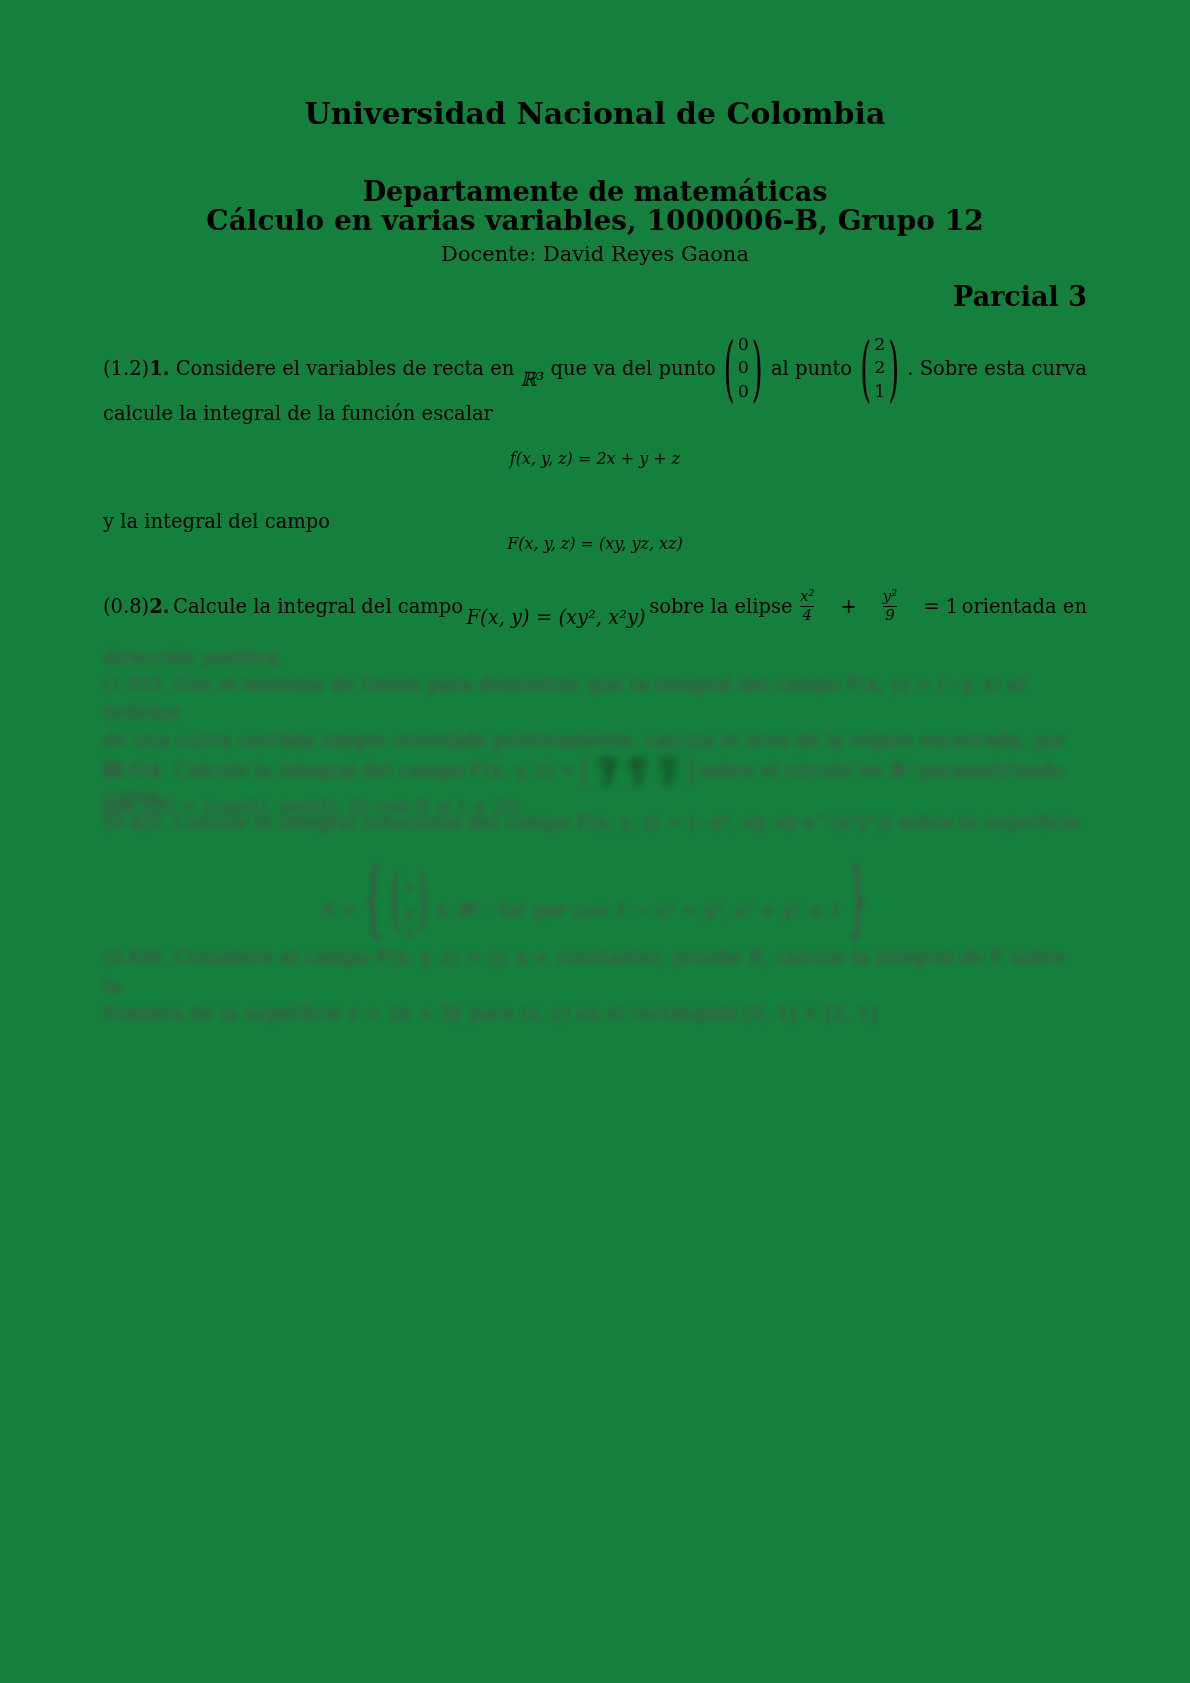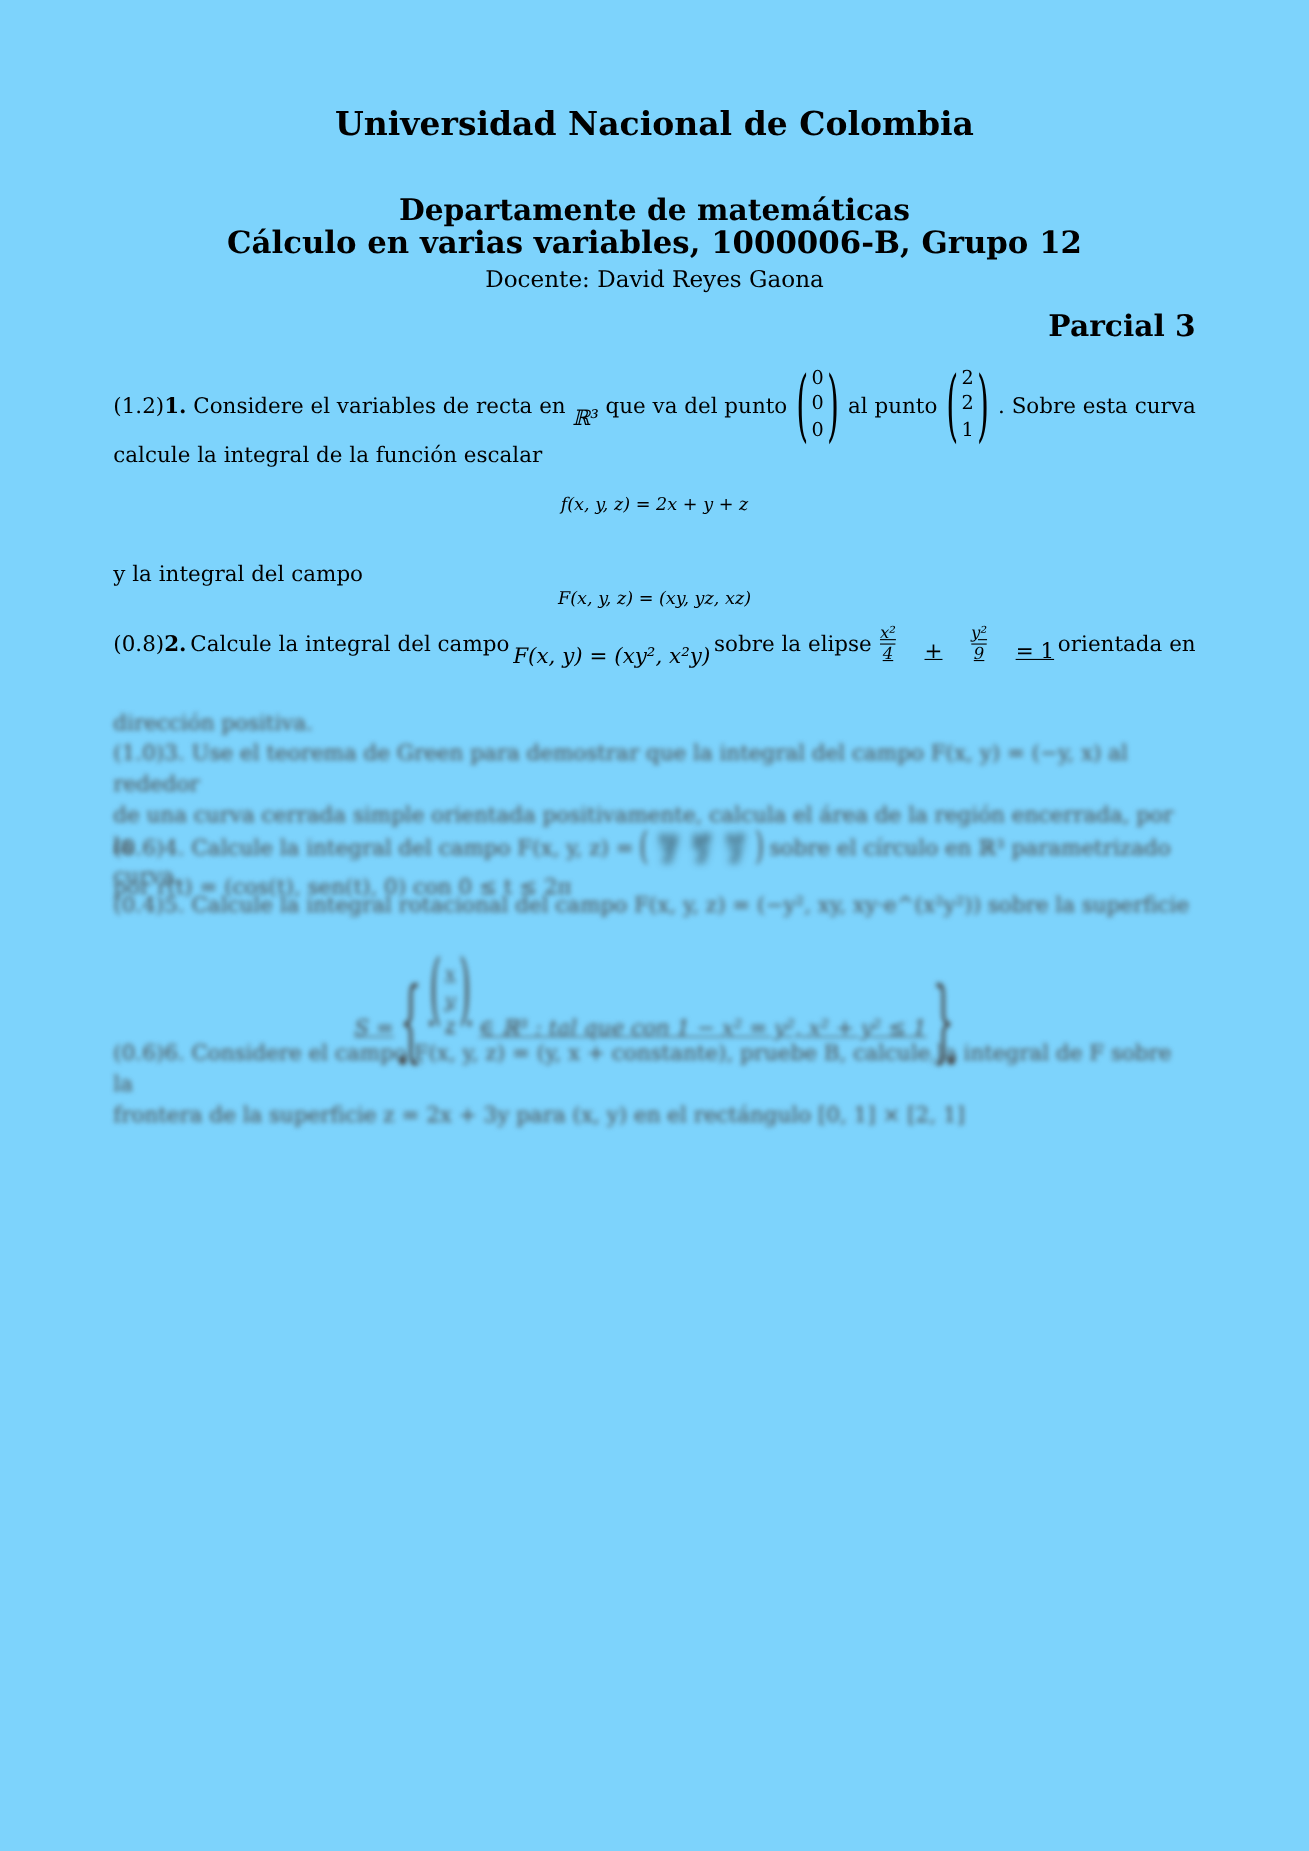--- a/index.html
+++ b/index.html
@@ -1,32 +1,32 @@
 <!DOCTYPE html>
 <html><head>
 <meta charset="utf-8">
 <style>
   html,body{margin:0;padding:0;background:#e8e8e8;}
   .page{
-    position:relative;width:1190px;height:1683px;background:#7dd3fc;
+    position:relative;width:1190px;height:1683px;background:#15803d;
     margin:0 auto;overflow:hidden;
     font-family:"DejaVu Serif", serif;color:#000;font-size:19.5px;
   }
   .abs{position:absolute;left:103px;width:984px;}
   .center{text-align:center;}
   .b{font-weight:bold;}
   .mi{font-style:italic;margin-top:23px;}
   .hdr-u{font-size:30px;font-weight:bold;}
   .hdr-m{font-size:27px;font-weight:bold;}
   .hdr-c{font-size:28px;font-weight:bold;}
   .hdr-doc{font-size:21px;}
   .exam{font-size:27px;font-weight:bold;text-align:right;}
   .flexline{display:flex;align-items:center;justify-content:space-between;}
   .flexline > span{white-space:nowrap;}
-  .grp{display:inline-flex;align-items:flex-end;gap:22px;white-space:nowrap;text-decoration:underline;}
+  .grp{display:inline-flex;align-items:center;gap:22px;white-space:nowrap;}
   .vec{display:inline-flex;align-items:center;vertical-align:middle;margin:0 2px;}
   .vec .col{display:flex;flex-direction:column;align-items:center;line-height:1.35;font-size:17.5px;padding:0 3px;}
   .paren{display:inline-block;font-size:28px;transform:scaleY(2.55);transform-origin:center;font-weight:400;}
   .paren-sm{display:inline-block;font-size:22px;transform:scaleY(1.6);transform-origin:center;}
   .frac{display:inline-flex;flex-direction:column;align-items:center;vertical-align:middle;font-size:15px;line-height:1.15;margin:0 2px;}
   .frac .den{border-top:1.3px solid #000;padding:0 2px;}
   .frac .num{padding:0 2px;}
   .eq{font-style:italic;font-size:16px;}
   .blur{filter:blur(2.4px);color:#4a4a4a;}
   .blur-strong{filter:blur(3px);color:#1c1c1c;font-weight:bold;}
@@ -69,21 +69,21 @@
       <span class="paren">)</span>
     </span>
     <span>. Sobre esta curva</span>
   </div>
 
   <div class="abs" style="top:402px">calcule la integral de la función escalar</div>
   <div class="abs center eq" style="top:449px">f(x, y, z) = 2x + y + z</div>
   <div class="abs" style="top:510px">y la integral del campo</div>
   <div class="abs center eq" style="top:534px">F(x, y, z) = (xy, yz, xz)</div>
 
-  <div class="abs flexline" style="top:559px;height:52px">
+  <div class="abs flexline" style="top:580px;height:52px">
     <span><span>(0.8)</span><span class="b">2.</span></span>
     <span>Calcule la integral del campo</span>
     <span class="mi">F(x, y) = (xy², x²y)</span>
     <span>sobre la elipse</span>
     <span class="grp">
       <span class="frac mi">
         <span class="num">x²</span>
         <span class="den">4</span>
       </span>
       <span>+</span>

